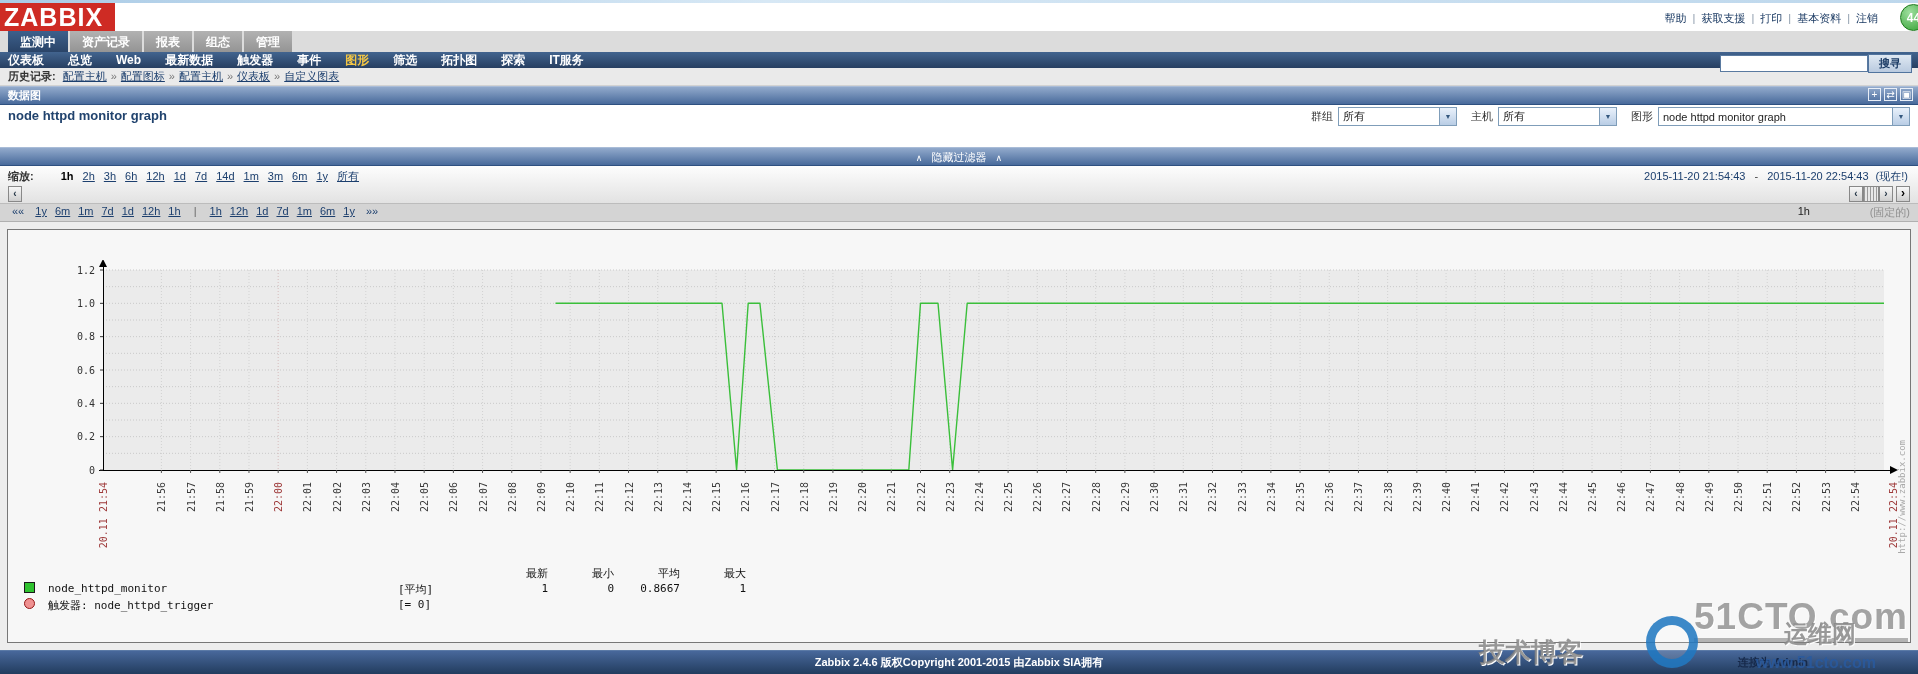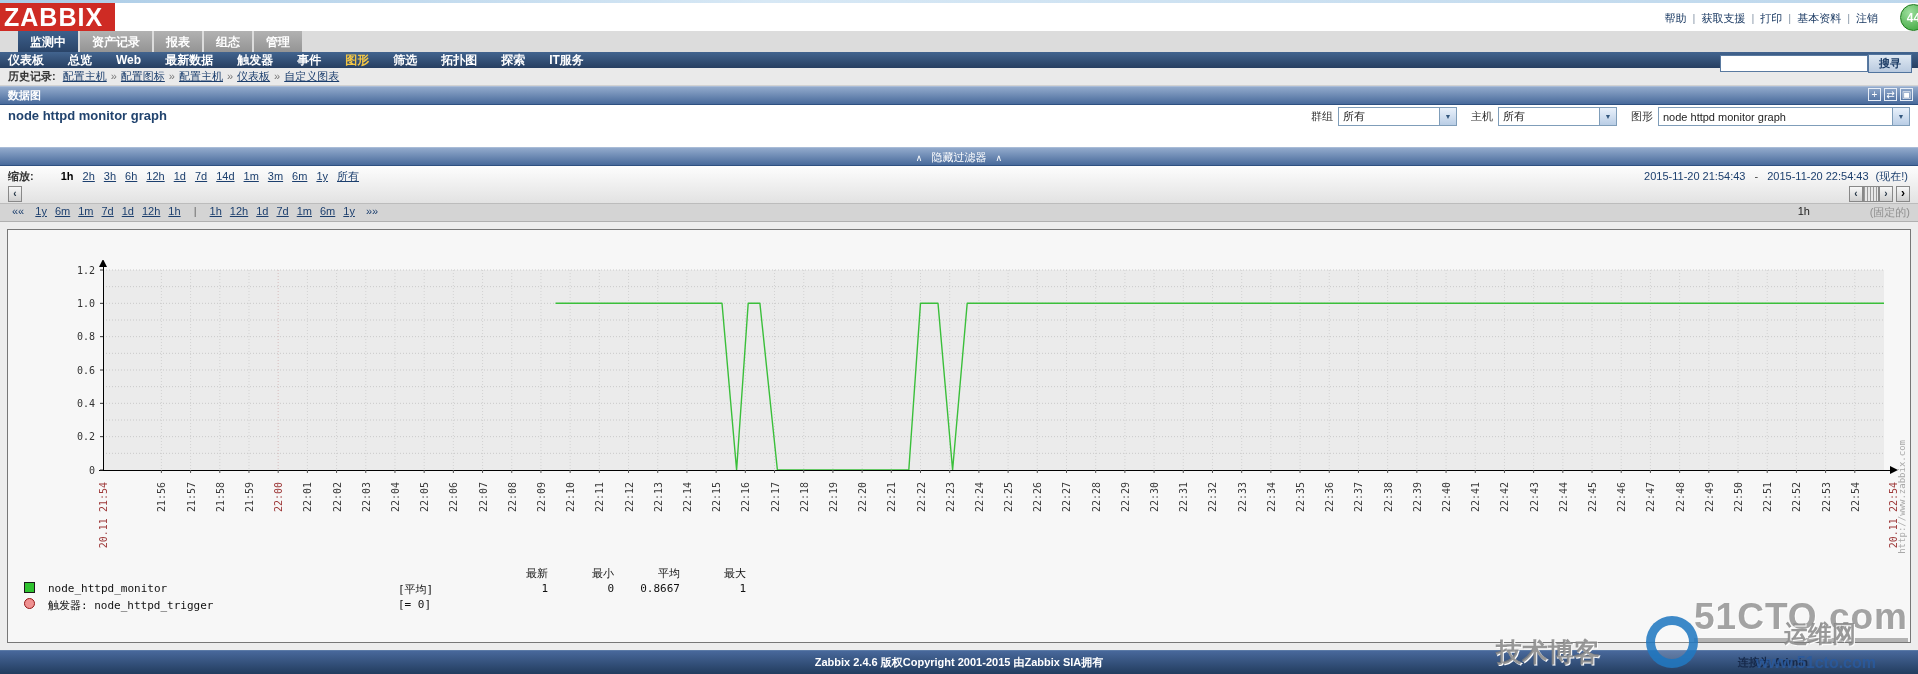--- a/index.html
+++ b/index.html
@@ -11,21 +11,21 @@
   .toprow{height:28px;background:#fff;position:relative}
   .logo{position:absolute;left:0;top:0;background:#ce2b24;color:#fff;font-weight:bold;
         font-size:25px;line-height:28px;padding:0 12px 0 4px;letter-spacing:1px}
   .toplinks{position:absolute;right:34px;top:8px;color:#98a6b5}
   .tlink{color:#1b3a63;text-decoration:none;margin:0 6px}
   .tlsep{color:#8a99aa}
   .badge{position:absolute;right:-9px;top:1px;width:27px;height:27px;border-radius:50%;
          background:radial-gradient(circle at 35% 30%,#9fdf9f,#2f9e2f);border:1px solid #1e7a1e;
          color:#fff;font-weight:bold;font-size:12px;text-align:center;line-height:27px;box-sizing:border-box}
   
-  .tabsrow{height:21px;background:#dcdcdc;display:flex;gap:2px;padding-left:18px;align-items:stretch}
+  .tabsrow{height:21px;background:#dcdcdc;display:flex;gap:2px;padding-left:8px;align-items:stretch}
   .mtab{background:linear-gradient(#b2b2b2,#949494);color:#fff;font-weight:bold;font-size:12px;
         padding:3px 12px 0;cursor:pointer}
   .mtab.active{background:linear-gradient(#3d608c,#2a4468)}
   
   .submenu{height:16px;background:linear-gradient(#42648f,#273f61);display:flex;align-items:center;
            padding:0 8px;position:relative}
   .stab{color:#fff;font-weight:bold;font-size:12px;margin-right:24px;text-decoration:none}
   .stab.active{color:#f3c645}
   .searchbox{position:absolute;right:6px;top:2px;display:flex;align-items:center}
   .searchinput{width:140px;height:15px;border:1px solid #5a7aa0;font-size:11px;padding:0 3px}
@@ -104,21 +104,21 @@
           background:linear-gradient(#48689b,#223c5e);border-top:1px solid #5b7aa6;
           color:#fff;font-weight:bold;text-align:center;line-height:23px}
   .footeruser{position:absolute;right:110px;top:0;color:#16294a;font-weight:bold}
   
   .watermark{position:absolute;right:2px;bottom:0;width:450px;height:92px;pointer-events:none;z-index:9}
   .wm-title{position:absolute;right:8px;top:14px;font-size:37px;font-weight:bold;
             color:rgba(140,140,140,.8);text-shadow:1px 1px 0 #fff;border-bottom:4px solid rgba(150,150,150,.7);
             padding-bottom:0;letter-spacing:1px}
   .wm-circle{position:absolute;left:180px;top:34px;width:52px;height:52px;border-radius:50%;
              border:9px solid rgba(28,118,192,.85);box-sizing:border-box;background:rgba(255,255,255,.15)}
-  .wm-sub1{position:absolute;left:30px;bottom:4px;font-size:26px;font-weight:bold;
+  .wm-sub1{position:absolute;left:13px;bottom:4px;font-size:26px;font-weight:bold;
            color:rgba(125,125,125,.8);text-shadow:1px 1px 0 #fff}
   .wm-sub2{position:absolute;right:60px;bottom:24px;font-size:24px;font-weight:bold;
            color:rgba(135,135,135,.85);text-shadow:1px 1px 0 #fff}
   .wm-sub3{position:absolute;right:40px;bottom:2px;font-size:16px;font-weight:bold;color:rgba(40,90,160,.8)}
 </style>
 </head>
 <body>
 
 <div class="topstrip"></div>
 

